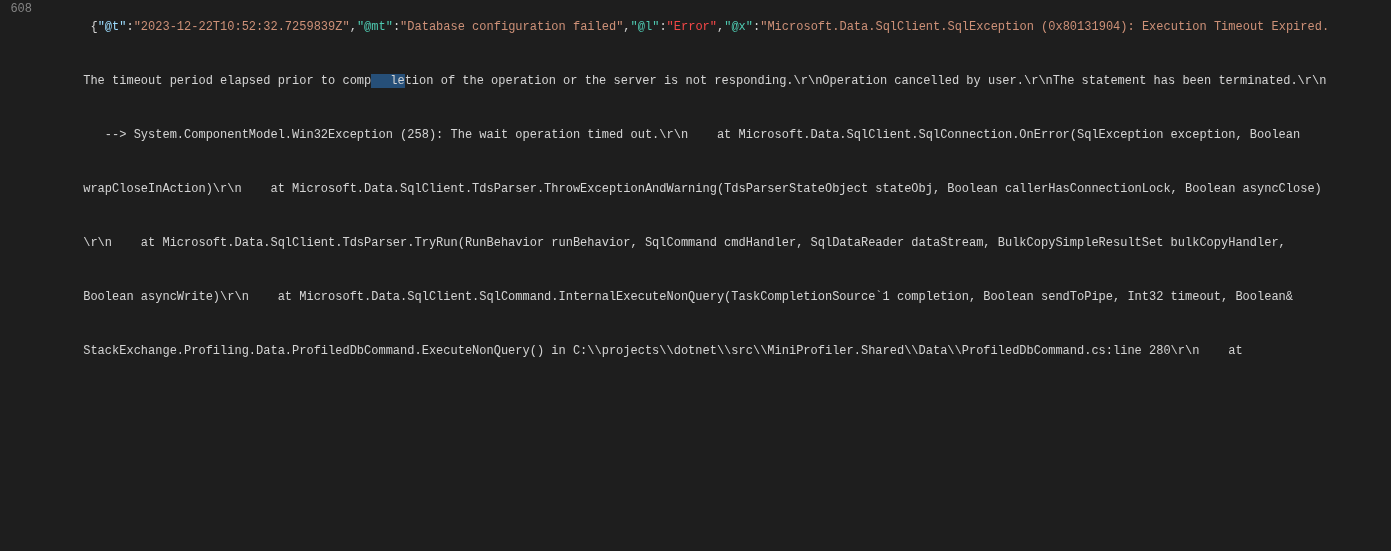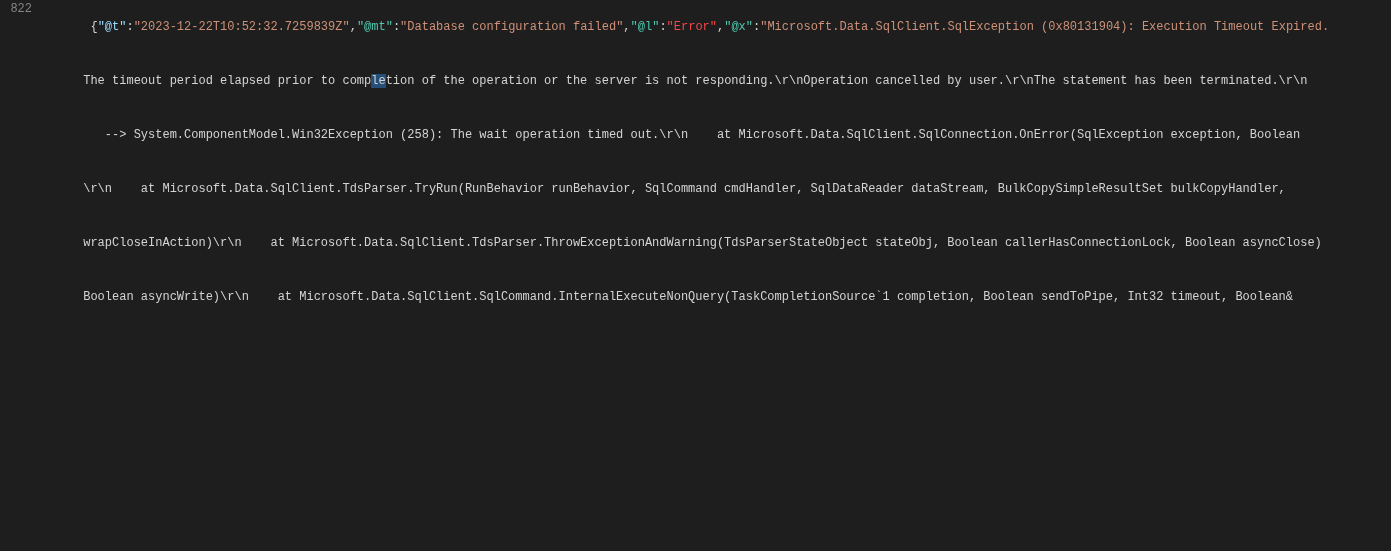--- a/index.html
+++ b/index.html
@@ -55,64 +55,70 @@
     .text-normal {
       color: #d4d4d4;
     }
   </style>
 </head>
 <body>
 
 <div class="log-container">
 
   <div class="log-line">
-    <span class="line-number">822</span>
+    <span class="line-number">608</span>
     <span class="line-content">
       <span class="text-normal">&nbsp;{</span><span class="json-key">"@t"</span><span class="text-normal">:</span><span class="json-string">"2023-12-22T10:52:32.7259839Z"</span><span class="text-normal">,</span><span class="highlight-at">"@mt"</span><span class="text-normal">:</span><span class="json-string">"Database configuration failed"</span><span class="text-normal">,</span><span class="highlight-at">"@l"</span><span class="text-normal">:</span><span class="highlight-error">"Error"</span><span class="text-normal">,</span><span class="highlight-at">"@x"</span><span class="text-normal">:</span><span class="json-string">"Microsoft.Data.SqlClient.SqlException (0x80131904): Execution Timeout Expired.</span>
     </span>
   </div>
 
   <div class="log-line">
     <span class="line-number"></span>
     <span class="line-content">
-      <span class="text-normal">The timeout period elapsed prior to comp<span style="background:#264f78;">le</span>tion of the operation or the server is not responding.\r\nOperation cancelled by user.\r\nThe statement has been terminated.\r\n</span>
+      <span class="text-normal">The timeout period elapsed prior to comp<span style="background:#264f78;padding-left:19px;">le</span>tion of the operation or the server is not responding.\r\nOperation cancelled by user.\r\nThe statement has been terminated.\r\n</span>
     </span>
   </div>
 
   <div class="log-line">
     <span class="line-number"></span>
     <span class="line-content">
       <span class="text-normal">&nbsp;&nbsp;&nbsp;--&gt; System.ComponentModel.Win32Exception (258): The wait operation timed out.\r\n&nbsp;&nbsp;&nbsp;&nbsp;at Microsoft.Data.SqlClient.SqlConnection.OnError(SqlException exception, Boolean</span>
     </span>
   </div>
 
 
   <div class="log-line">
     <span class="line-number"></span>
     <span class="line-content">
-      <span class="text-normal">\r\n&nbsp;&nbsp;&nbsp;&nbsp;at Microsoft.Data.SqlClient.TdsParser.TryRun(RunBehavior runBehavior, SqlCommand cmdHandler, SqlDataReader dataStream, BulkCopySimpleResultSet bulkCopyHandler,</span>
+      <span class="text-normal">wrapCloseInAction)\r\n&nbsp;&nbsp;&nbsp;&nbsp;at Microsoft.Data.SqlClient.TdsParser.ThrowExceptionAndWarning(TdsParserStateObject stateObj, Boolean callerHasConnectionLock, Boolean asyncClose)</span>
     </span>
   </div>
 
   <div class="log-line">
     <span class="line-number"></span>
     <span class="line-content">
-      <span class="text-normal">wrapCloseInAction)\r\n&nbsp;&nbsp;&nbsp;&nbsp;at Microsoft.Data.SqlClient.TdsParser.ThrowExceptionAndWarning(TdsParserStateObject stateObj, Boolean callerHasConnectionLock, Boolean asyncClose)</span>
+      <span class="text-normal">\r\n&nbsp;&nbsp;&nbsp;&nbsp;at Microsoft.Data.SqlClient.TdsParser.TryRun(RunBehavior runBehavior, SqlCommand cmdHandler, SqlDataReader dataStream, BulkCopySimpleResultSet bulkCopyHandler,</span>
     </span>
   </div>
 
 
   <div class="log-line">
     <span class="line-number"></span>
     <span class="line-content">
       <span class="text-normal">Boolean asyncWrite)\r\n&nbsp;&nbsp;&nbsp;&nbsp;at Microsoft.Data.SqlClient.SqlCommand.InternalExecuteNonQuery(TaskCompletionSource`1 completion, Boolean sendToPipe, Int32 timeout, Boolean&amp;</span>
     </span>
   </div>
 
 
+  <div class="log-line">
+    <span class="line-number"></span>
+    <span class="line-content">
+      <span class="text-normal">StackExchange.Profiling.Data.ProfiledDbCommand.ExecuteNonQuery() in C:\\projects\\dotnet\\src\\MiniProfiler.Shared\\Data\\ProfiledDbCommand.cs:line 280\r\n&nbsp;&nbsp;&nbsp;&nbsp;at</span>
+    </span>
+  </div>
 
   <div class="log-line">
     <span class="line-number"></span>
     <span class="line-content">
       
     </span>
   </div>
 
 </div>
 

